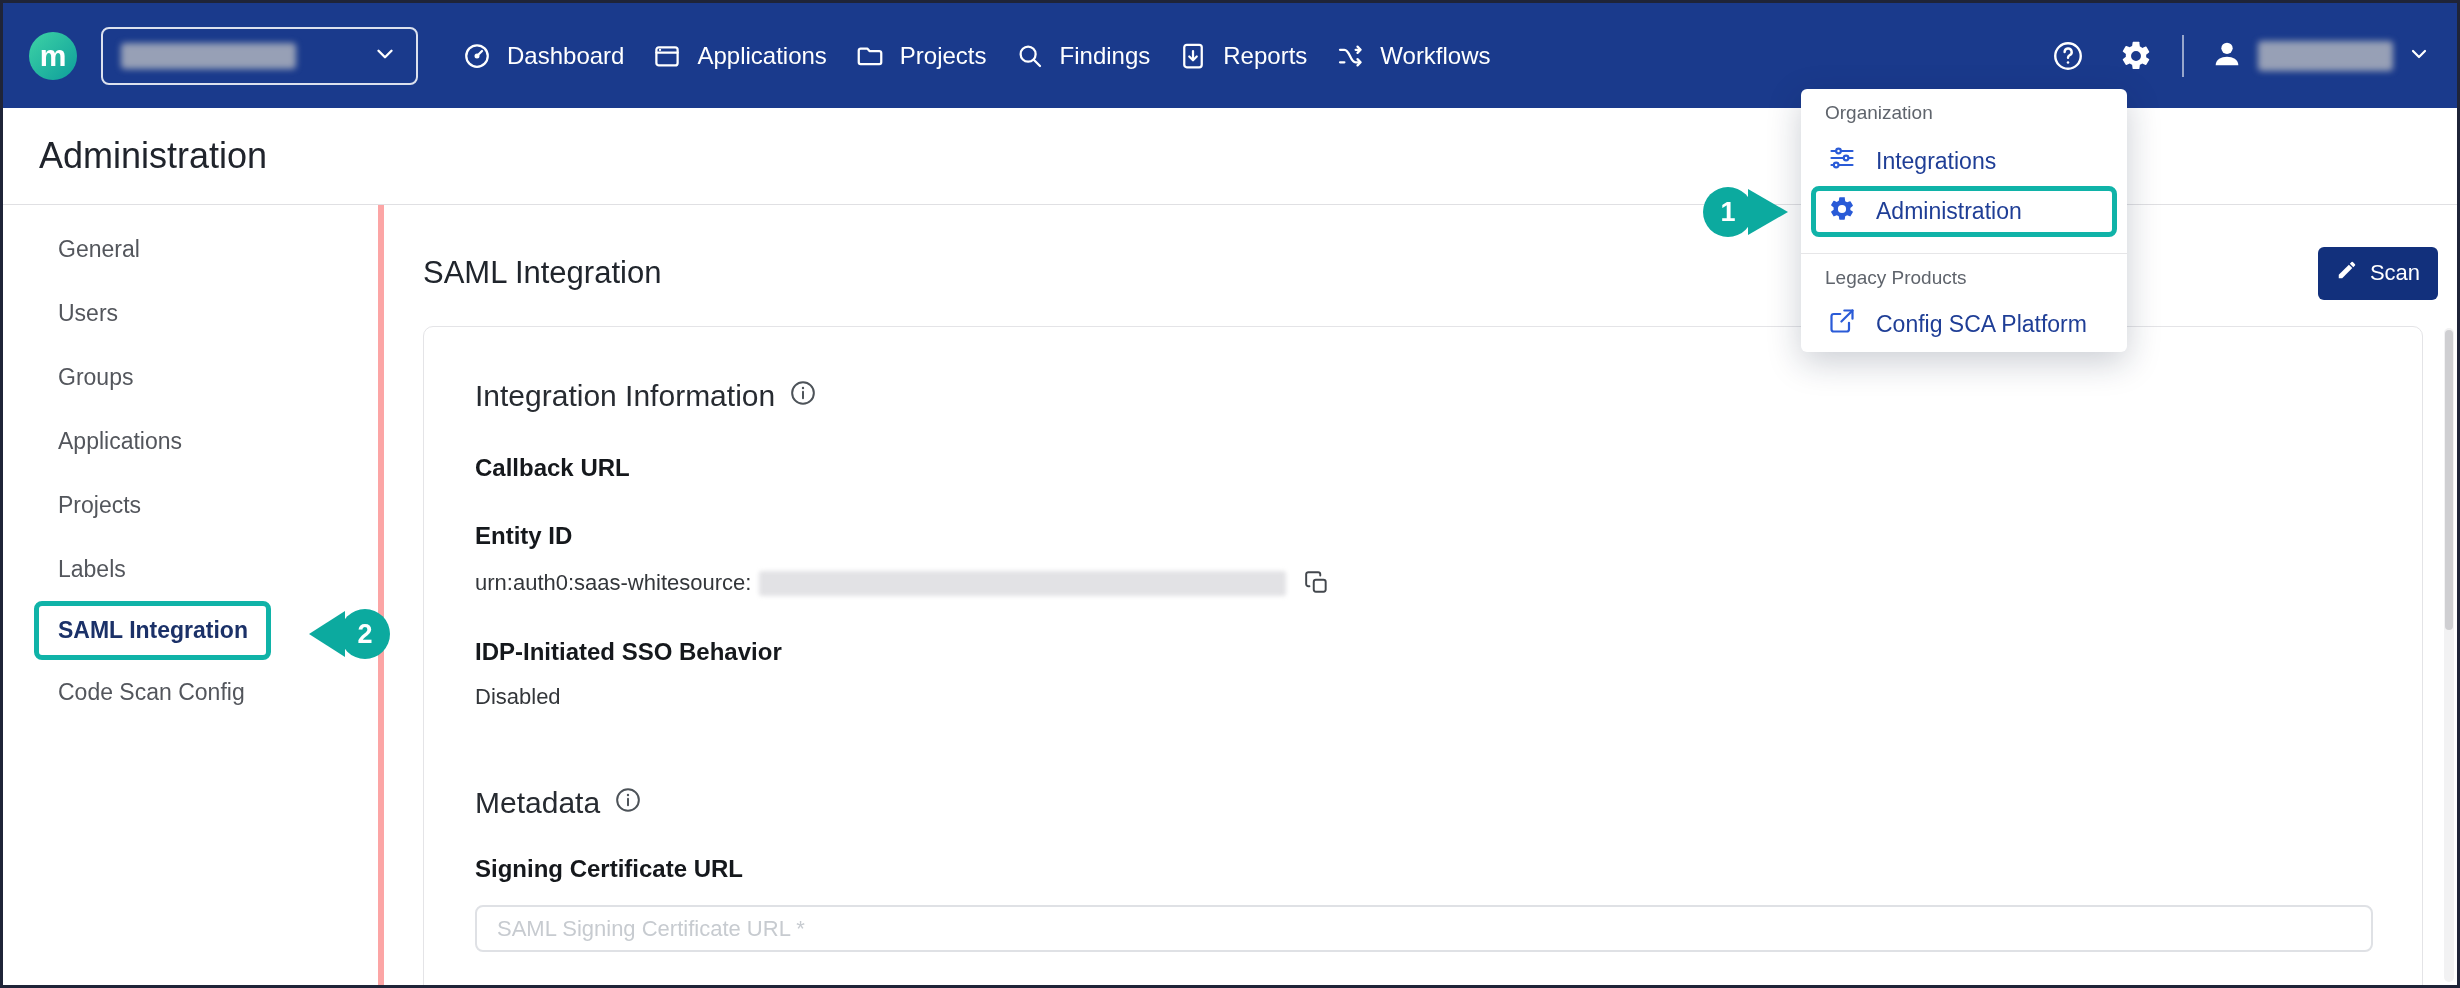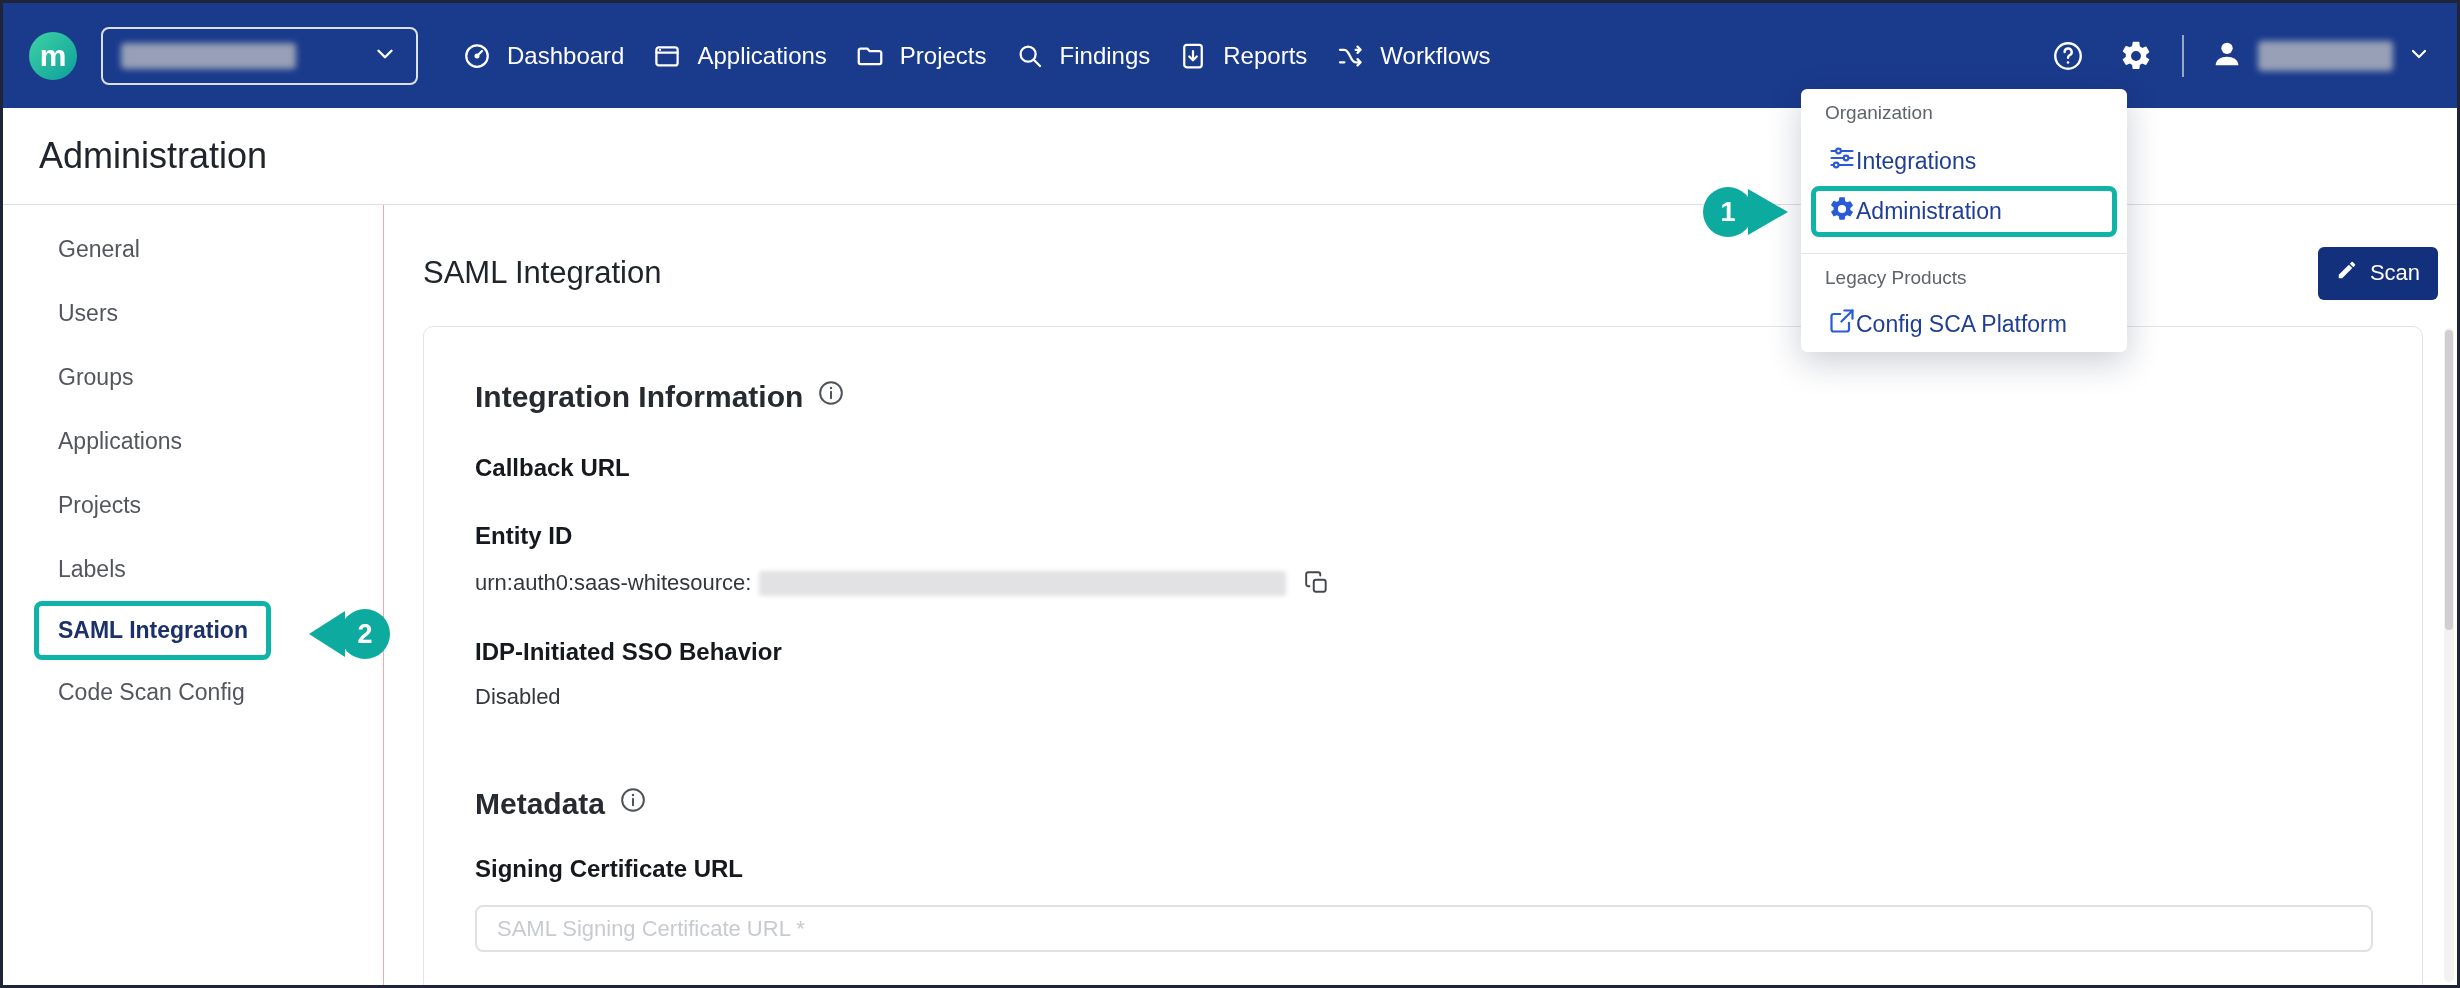--- a/index.html
+++ b/index.html
@@ -24,55 +24,55 @@
   .nav-divider { width:2px; height:42px; background:rgba(255,255,255,0.55); margin:0 26px; }
   .user-area { display:flex; align-items:center; gap:14px; cursor:pointer; }
   .user-pill { width:135px; height:30px; }
 
   
   .page-header { height:97px; display:flex; align-items:center; padding-left:36px; border-bottom:1px solid #e0e0e3; background:#fff; }
   .page-title { font-size:36px; font-weight:400; color:#20242c; }
 
   
   .body-row { display:flex; height:780px; }
-  .sidebar { width:381px; border-right:1px solid #fca5a5; padding-top:12px; background:#fff; flex-shrink:0; }
+  .sidebar { width:381px; border-right:6px solid #fca5a5; padding-top:12px; background:#fff; flex-shrink:0; }
   .sidebar-item { height:64px; display:flex; align-items:center; padding-left:55px; font-size:23px; color:#53565c; cursor:pointer; }
   .sidebar-item.active { margin-left:31px; width:237px; height:59px; padding-left:19px;
                          border:5px solid #10b3a8; border-radius:8px; font-weight:bold; color:#1b3168; }
 
   .main { flex:1; position:relative; padding:0 0 0 39px; }
   .main-head { margin-top:40px; height:56px; display:flex; align-items:center; justify-content:space-between; padding-right:27px; }
   .main-title { font-size:31px; font-weight:400; color:#20252c; }
   .edit-btn { background:#12307c; color:#fff; border:none; border-radius:6px; height:53px; min-width:120px;
               display:flex; align-items:center; justify-content:center; gap:12px; font-size:22px;
               font-family:"Liberation Sans", sans-serif; cursor:pointer; }
 
   .card { margin-top:25px; margin-right:42px; border:1px solid #e4e4e7; border-radius:10px 10px 0 0;
           padding:52px 49px 40px 51px; height:700px; background:#fff; }
-  .section-heading { display:flex; align-items:flex-end; gap:14px; font-size:30px; font-weight:700; color:#272b31; }
+  .section-heading { display:flex; align-items:flex-start; gap:14px; font-size:30px; font-weight:400; color:#272b31; }
   .field-label { font-size:24px; font-weight:bold; color:#15181c; margin-top:40px; }
   .value-row { display:flex; align-items:center; margin-top:18px; font-size:22px; color:#33363a; }
   .redacted-bar { height:25px; background:#e2e2e5; border-radius:3px; filter:blur(2px); margin-left:8px; }
   .bar-callback { width:656px; }
   .bar-entity { width:527px; }
   .copy-btn { margin-left:16px; width:30px; height:30px; display:flex; align-items:center; justify-content:center; cursor:pointer; }
   .metadata-section { margin-top:76px; }
   .cert-input { margin-top:22px; width:1898px; height:47px; border:2px solid #dfe1e5; border-radius:8px;
                 padding:0 20px; font-size:22px; font-family:"Liberation Sans", sans-serif; color:#33363a; }
   .cert-input::placeholder { color:#c7cbd0; }
 
   
   .scrollbar { position:absolute; right:3px; top:325px; bottom:3px; width:10px; background:#f2f2f3; border-radius:5px; }
   .scroll-thumb { position:absolute; top:2px; left:1px; width:8px; height:300px; background:#cfcfd2; border-radius:4px; }
 
   
   .settings-menu { position:absolute; left:1798px; top:86px; width:326px; background:#fff; border-radius:6px;
                    box-shadow:0 10px 34px rgba(20,30,60,0.22); padding:12px 0 4px; z-index:50; }
   .menu-section-header { padding-left:24px; font-size:19px; color:#5f646c; height:24px; line-height:24px; }
-  .menu-item { height:48px; display:flex; align-items:center; padding-left:27px;
+  .menu-item { height:48px; display:flex; align-items:center; gap:20px; padding-left:27px;
                font-size:23px; color:#1f3e96; font-weight:500; cursor:pointer; }
   .menu-highlight-box { margin:1px 10px 0 10px; height:51px; border:5px solid #10b3a8; border-radius:8px;
                         display:flex; align-items:center; }
   .menu-highlight-box .menu-item { height:41px; padding-left:12px; }
   .menu-divider { border-top:1px solid #e6e6e8; margin:16px 0 12px 0; }
 
   
   .ann-circle { position:absolute; width:50px; height:50px; border-radius:50%; background:#0caa9f;
                 color:#fff; font-weight:bold; font-size:27px; display:flex; align-items:center; justify-content:center; z-index:60; }
   .ann-tri { position:absolute; width:0; height:0; z-index:60; }

